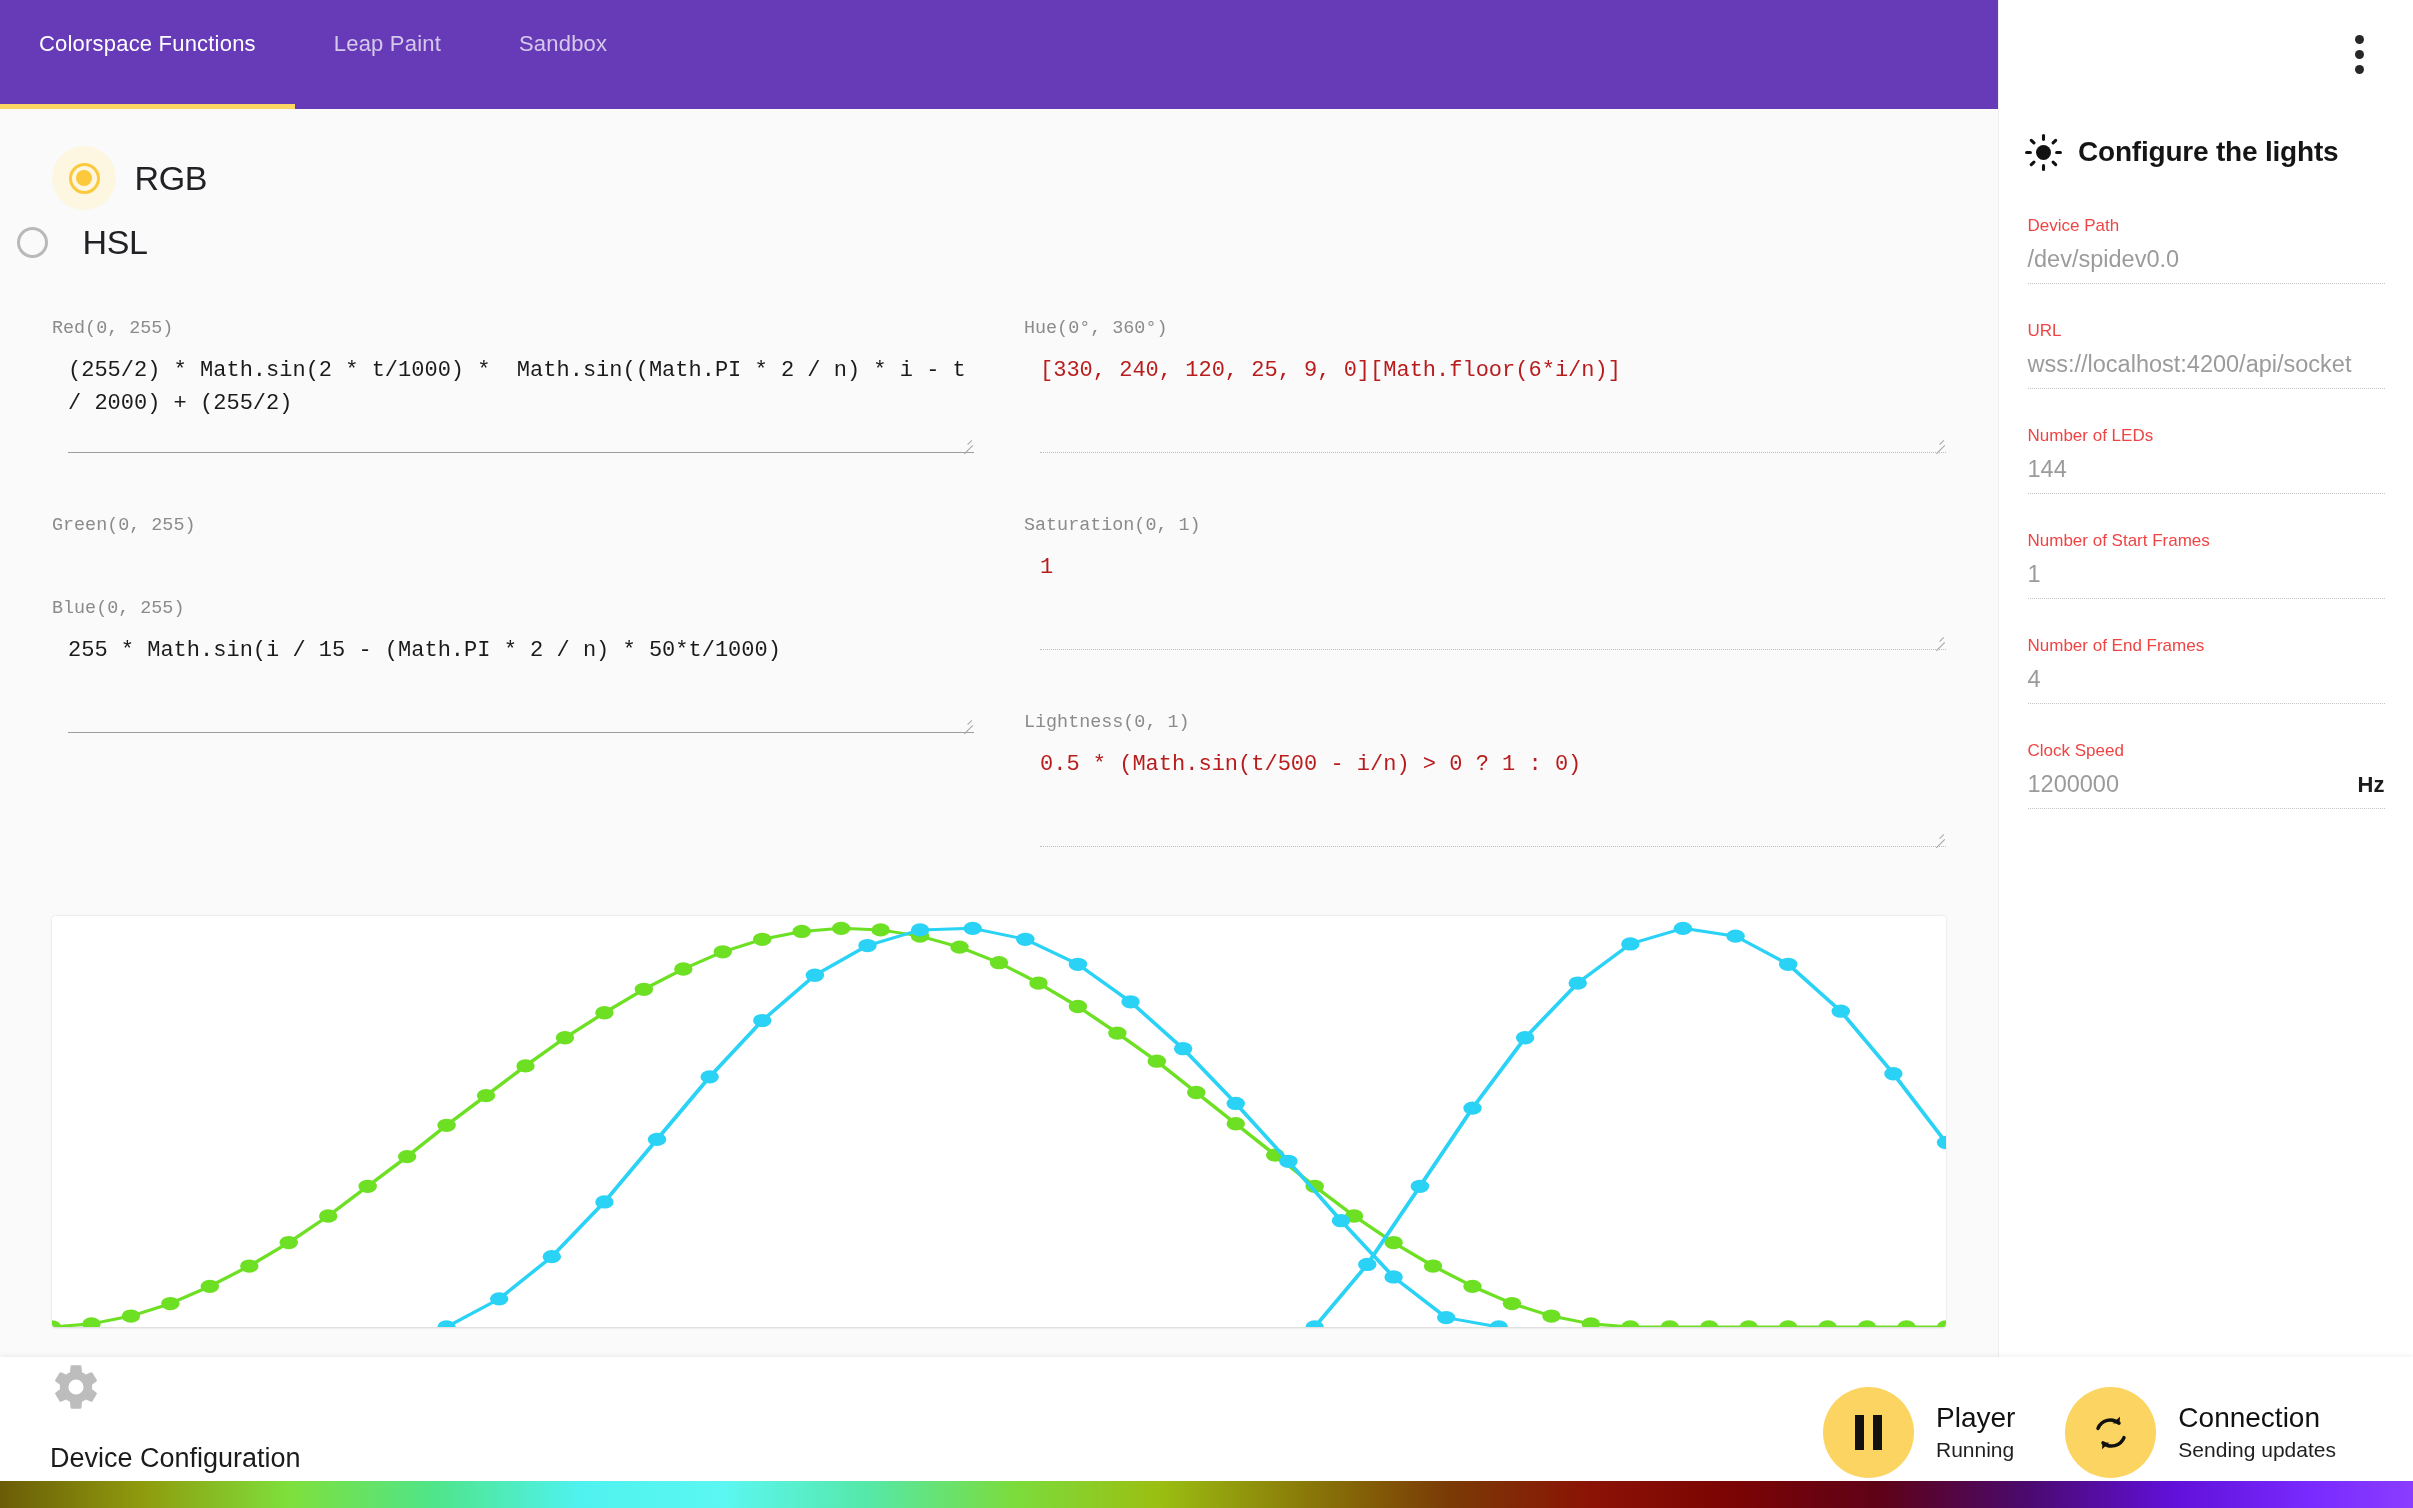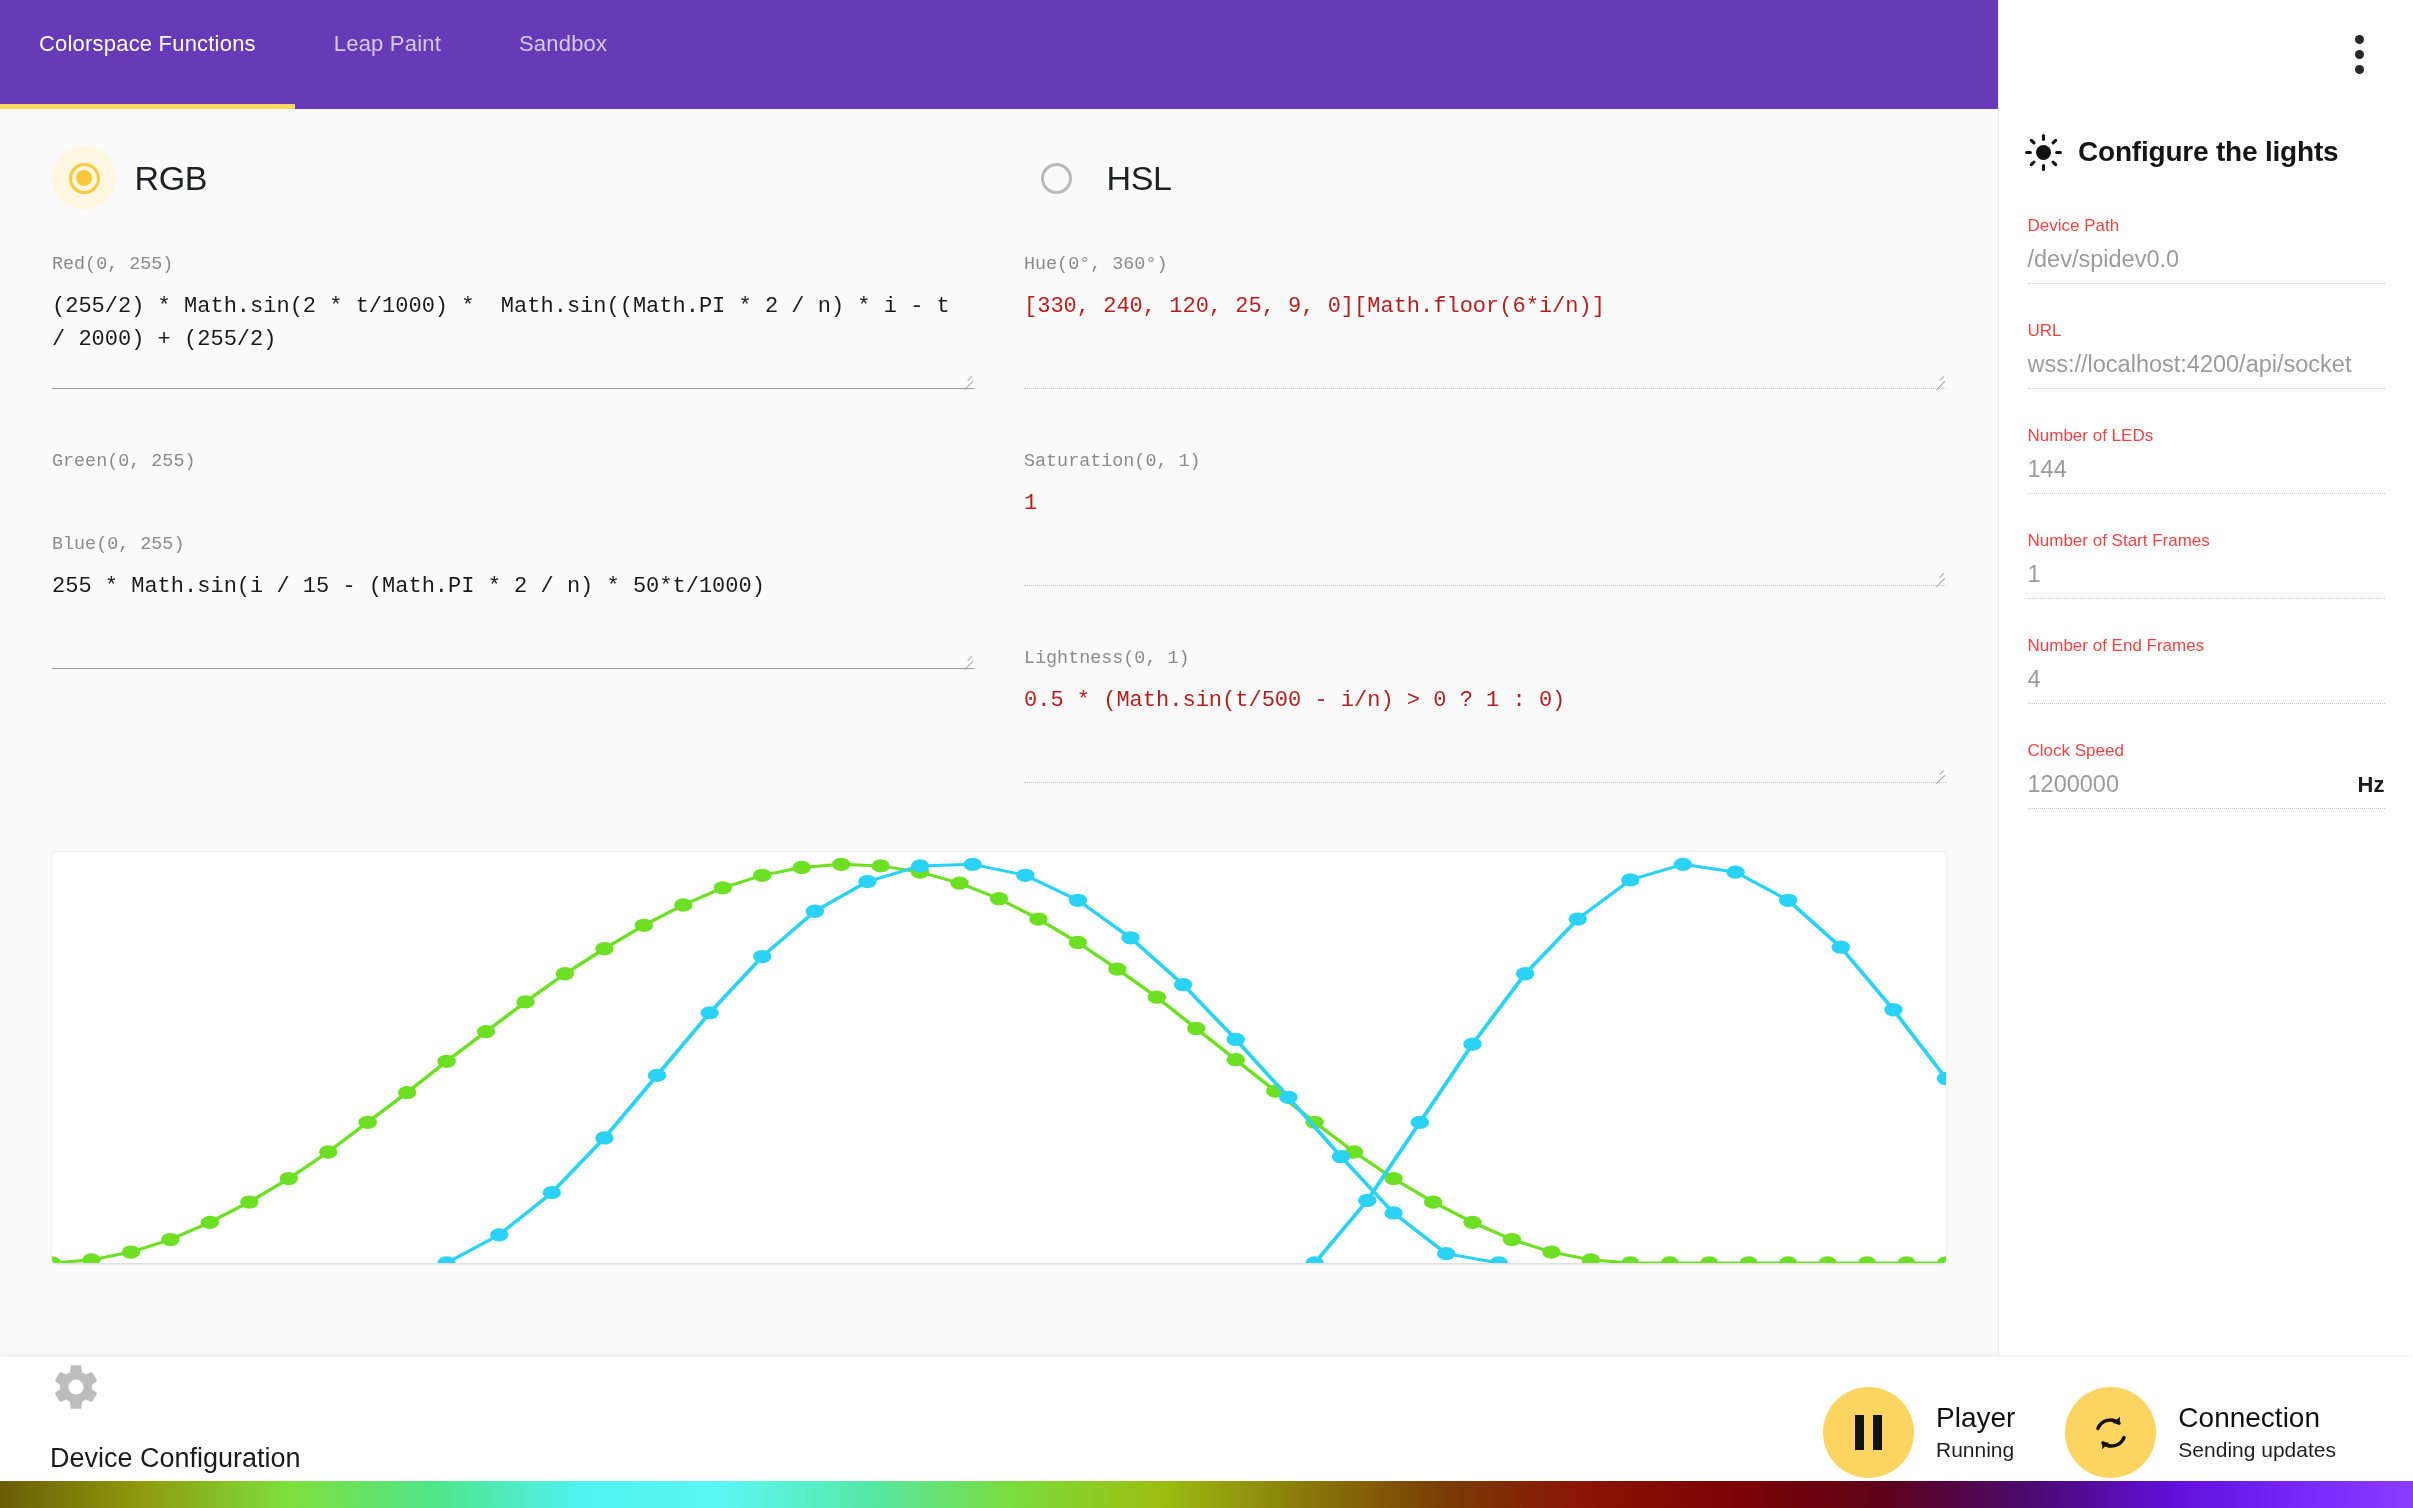--- a/index.html
+++ b/index.html
@@ -43,20 +43,21 @@
     left: 0; right: 0; bottom: 0; height: 5px;
     background: #fdd663;
   }
 
   
   .content { padding: 0; }
 
   .mode-row {
     display: flex;
     padding: 37px 16px 0 0;
+    flex-direction: column;
   }
   .mode-item {
     display: flex; align-items: center; gap: 18.4px;
     cursor: pointer;
   }
   .mode-item.rgb { margin-left: 52px; width: 972px; }
   .mode-item.hsl { margin-left: 0; }
 
   .radio-wrap {
     width: 64px; height: 64px; border-radius: 50%;
@@ -85,20 +86,21 @@
   .field { margin-bottom: 62px; position: relative; }
   .field-label {
     font-family: "Liberation Mono", monospace;
     font-size: 18.4px; color: #8b8b8b;
     margin-bottom: 15px;
     white-space: nowrap;
   }
   .field-area {
     position: relative;
     min-height: 99px;
+    margin-left: 16px;
   }
   .field-value {
     font-family: "Liberation Mono", monospace;
     font-size: 22px; line-height: 1.52;
     color: #1b1b1b;
     word-break: break-word;
     white-space: pre-wrap;
     padding-bottom: 5px;
   }
   .field-value.muted { color: #b91c1c; }

